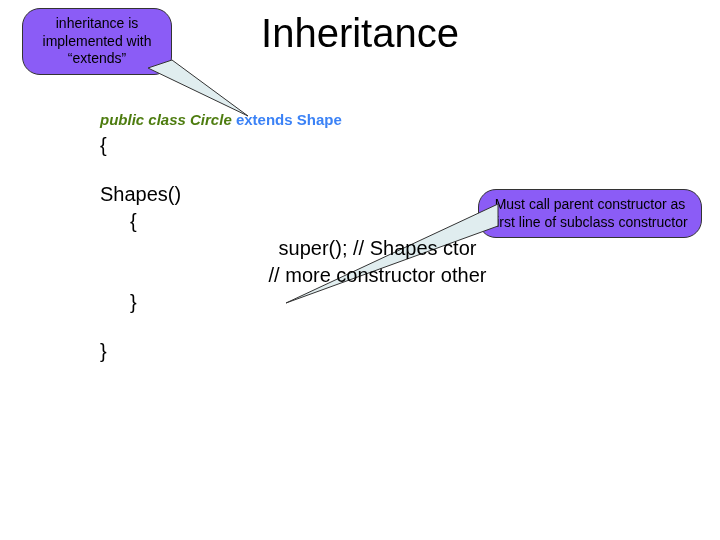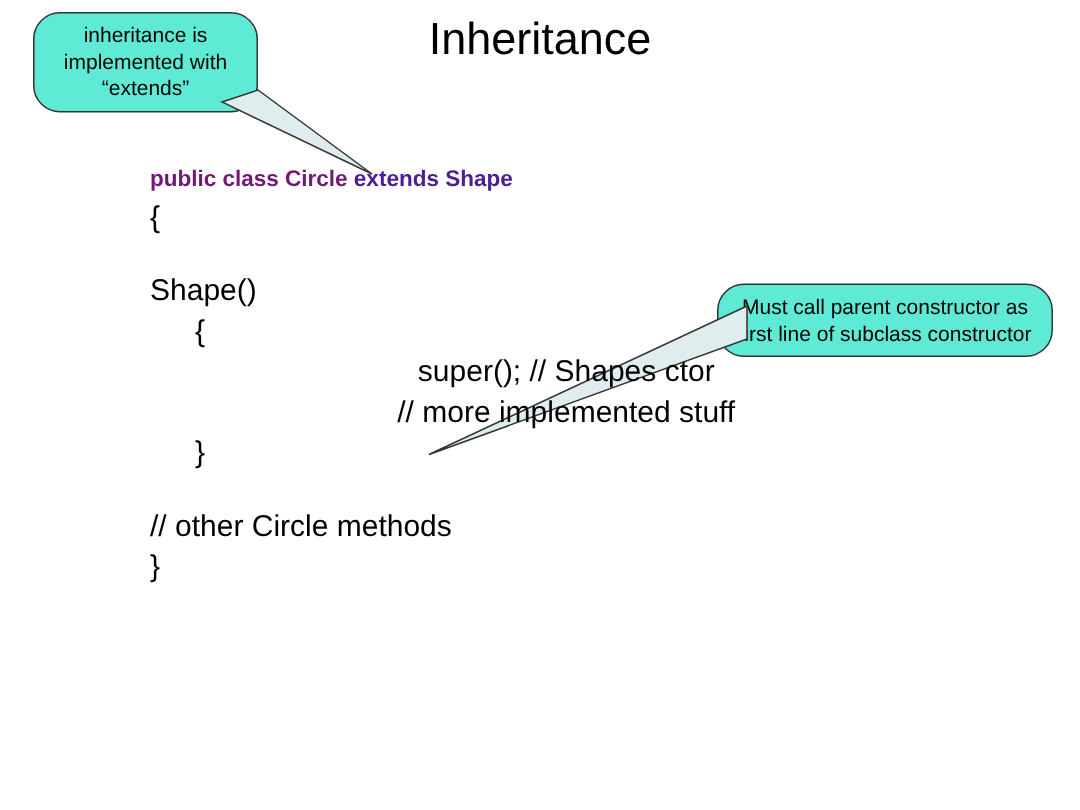--- a/index.html
+++ b/index.html
@@ -9,28 +9,28 @@
     background: #fff;
     font-family: Arial, Helvetica, sans-serif;
     position: relative;
     overflow: hidden;
   }
   .title {
     position: absolute;
     top: 10px;
     left: 220px;
     width: 280px;
-    font-size: 30px;
+    font-size: 40px;
     text-align: center;
     line-height: 1.15;
     color: #000;
   }
   .callout {
     position: absolute;
-    background: #5eead4;
+    background: #8b5cf6;
     border: 1px solid #333;
     border-radius: 18px;
     padding: 6px 10px;
     font-size: 14px;
     text-align: center;
     line-height: 1.25;
     color: #000;
   }
   .callout-left {
     top: 8px;
@@ -48,22 +48,22 @@
     left: 100px;
     width: 500px;
     font-size: 20px;
     line-height: 1.35;
     color: #000;
   }
   .code-decl {
     font-size: 15px;
     font-weight: bold;
   }
-  .code-decl .kw { color: #701a75; }
-  .code-decl .ext { color: #4c1d95; margin-top: 16px; }
+  .code-decl .kw { color: #4d7c0f; font-style: italic; }
+  .code-decl .ext { color: #3b82f6; margin-top: 16px; }
   .blk { margin-top: 2px; }
   .ind1 { padding-left: 30px; }
   .ind2 { padding-left: 55px; text-align: center; }
   .spacer { height: 22px; }
   svg.pointer {
     position: absolute;
     overflow: visible;
   }
 </style>
 </head>
@@ -88,21 +88,20 @@
 <svg class="pointer" style="top:0;left:0" width="720" height="540">
   <polygon points="498,204 498,226 286,303" fill="#e0edef" stroke="#333" stroke-width="1"></polygon>
 </svg>
 
 <div class="code-area">
   <div class="code-decl">
     <span class="kw">public class Circle </span><span class="ext">extends Shape</span>
   </div>
   <div class="blk">{</div>
   <div class="spacer"></div>
-  <div>Shape()</div>
+  <div>Shapes()</div>
   <div class="ind1">{</div>
   <div class="ind2">super(); // Shapes ctor</div>
-  <div class="ind2">// more implemented stuff</div>
+  <div class="ind2">// more constructor other</div>
   <div class="ind1">}</div>
   <div class="spacer"></div>
-  <div>// other Circle methods</div>
   <div>}</div>
 </div>
 
 </body></html>

